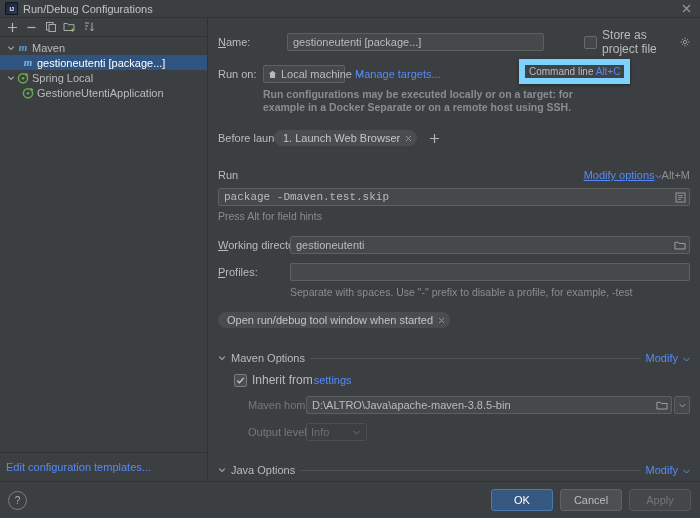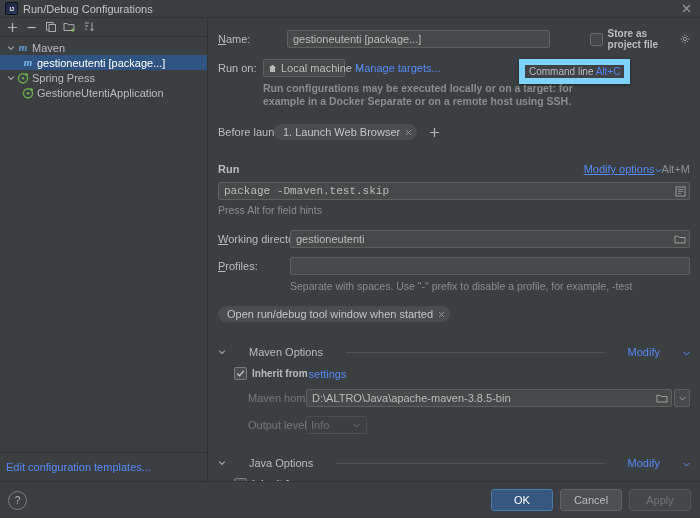--- a/index.html
+++ b/index.html
@@ -181,40 +181,40 @@
     width: 11px; height: 11px;
     border: 1px solid #6b6b6b;
     background: #43474a;
     border-radius: 2px;
     margin-right: 5px;
     display: flex; align-items: center; justify-content: center;
     flex: 0 0 11px;
   }
   .chk .box.checked { background: #4a4e50; border-color: #7a7d7f; }
   .chk .box svg { display:block; }
-  .chk .ctext { font-size: 10px; color: #bbbbbb; font-weight: bold; }
+  .chk .ctext { font-size: 12px; color: #bbbbbb; }
 
   .hint { color: #8a8d8f; font-size: 10.5px; line-height: 13px; }
 
   .chip {
     display: inline-flex; align-items: center;
     background: #4a4d4f;
     border-radius: 9px;
     height: 16px;
     padding: 0 3px 0 9px;
     font-size: 11px; color: #c4c4c4;
     cursor: default;
   }
   .chip .x {
     margin-left: 5px; margin-right: 2px;
     display: flex; align-items: center;
   }
 
   .sect-header {
-    display: flex; align-items: center; gap: 23px;
+    display: flex; align-items: center; gap: 5px;
     margin-bottom: 0;
   }
   .sect-title { color: #bbbbbb; font-size: 11px; white-space: nowrap; }
   .sect-line { flex: 1 1 auto; height: 1px; background: #4e5254; }
   .sect-modify { color: #548af7; font-size: 11px; white-space: nowrap; cursor: default; }
   .inline-browse {
     position: absolute; right: 2px; top: 1px;
     width: 16px; height: 16px;
     display: flex; align-items: center; justify-content: center;
   }
@@ -347,21 +347,21 @@
                 <path d="M1.2 2.6 L4 5.4 L6.8 2.6" stroke="#a6a6a6" stroke-width="1.1" fill="none"></path>
               </svg>
           </div>
           <div class="tree-icon">
             <svg class="spring-ico" width="12" height="12" viewBox="0 0 12 12">
               <circle cx="6" cy="6.3" r="4.6" fill="none" stroke="#6aa84f" stroke-width="1.5"></circle>
               <path d="M8.6 1.2 L10.4 2.6 L8.9 4" stroke="#6aa84f" stroke-width="1.3" fill="none"></path>
               <circle cx="6" cy="6.3" r="1.3" fill="#6aa84f"></circle>
             </svg>
           </div>
-          <div class="tree-label group">Spring Press</div>
+          <div class="tree-label group">Spring Local</div>
         </div>
 
         <div class="tree-row lvl1">
           <div class="tree-icon">
             <svg class="spring-ico" width="12" height="12" viewBox="0 0 12 12">
               <circle cx="6" cy="6.3" r="4.6" fill="none" stroke="#6aa84f" stroke-width="1.5"></circle>
               <path d="M8.6 1.2 L10.4 2.6 L8.9 4" stroke="#6aa84f" stroke-width="1.3" fill="none"></path>
               <circle cx="6" cy="6.3" r="1.3" fill="#6aa84f"></circle>
             </svg>
           </div>
@@ -431,21 +431,21 @@
             </span>
           </div>
           <span style="margin-left:12px;display:flex;align-items:center;">
             <svg width="11" height="11" viewBox="0 0 11 11">
                 <path d="M5.5 1 V10 M1 5.5 H10" stroke="#b3b3b3" stroke-width="1.2"></path>
               </svg>
           </span>
         </div>
 
         <div class="row" style="margin-top:23px;justify-content:space-between;">
-          <div class="lbl" style="font-weight:bold;">Run</div>
+          <div class="lbl" style="font-weight:normal;">Run</div>
           <div style="display:flex;align-items:center;gap:0;">
             <span class="link u">Modify options</span>
             <span>
               <svg width="7" height="5" viewBox="0 0 7 5">
                   <path d="M0.6 1 L3.5 4 L6.4 1" stroke="#548af7" stroke-width="1" fill="none"></path>
                 </svg>
             </span>
             <span class="lbl" style="color:#8d8f91;">Alt+M</span>
           </div>
         </div>

